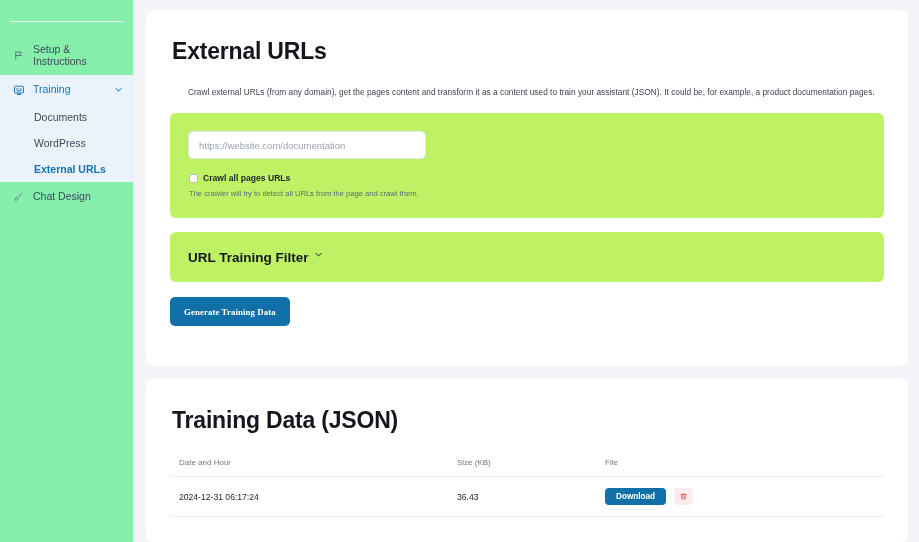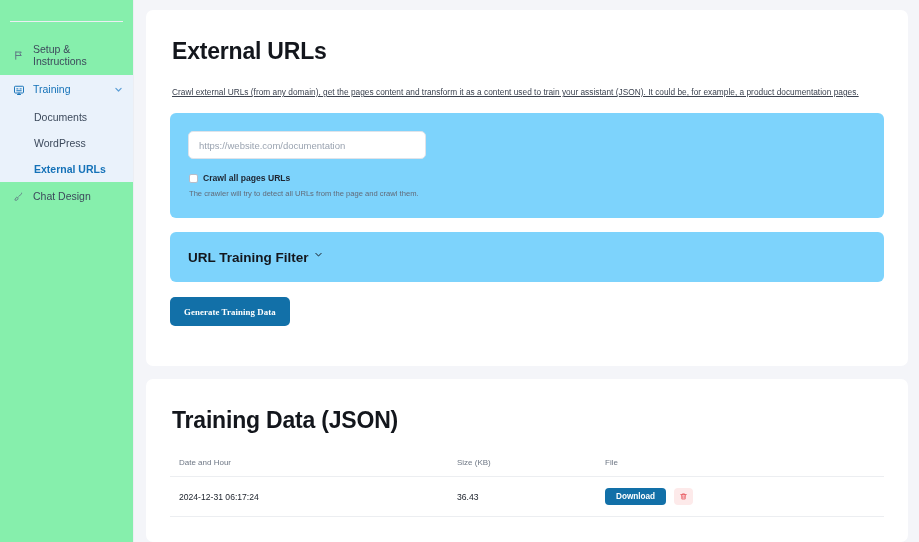--- a/index.html
+++ b/index.html
@@ -81,30 +81,29 @@
 
   h1.page-title {
     font-size: 23px;
     font-weight: bold;
     color: #13161c;
     letter-spacing: -0.2px;
     margin-left: 2px;
   }
   .desc {
     margin-top: 22px;
-    margin-left: 2px;
+    margin-left: 18px;
     font-size: 8.3px;
     color: #3c4350;
     letter-spacing: 0.02px;
-    text-decoration: underline;
   }
 
   .panel {
     margin-top: 16px;
-    background: #7dd3fc;
+    background: #bef264;
     border-radius: 6px;
     padding: 18px 18px 16px 18px;
     height: 105px;
   }
   .url-input {
     width: 238px;
     height: 28px;
     border: 1px solid #dfe3ea;
     border-radius: 5px;
     background: #ffffff;

